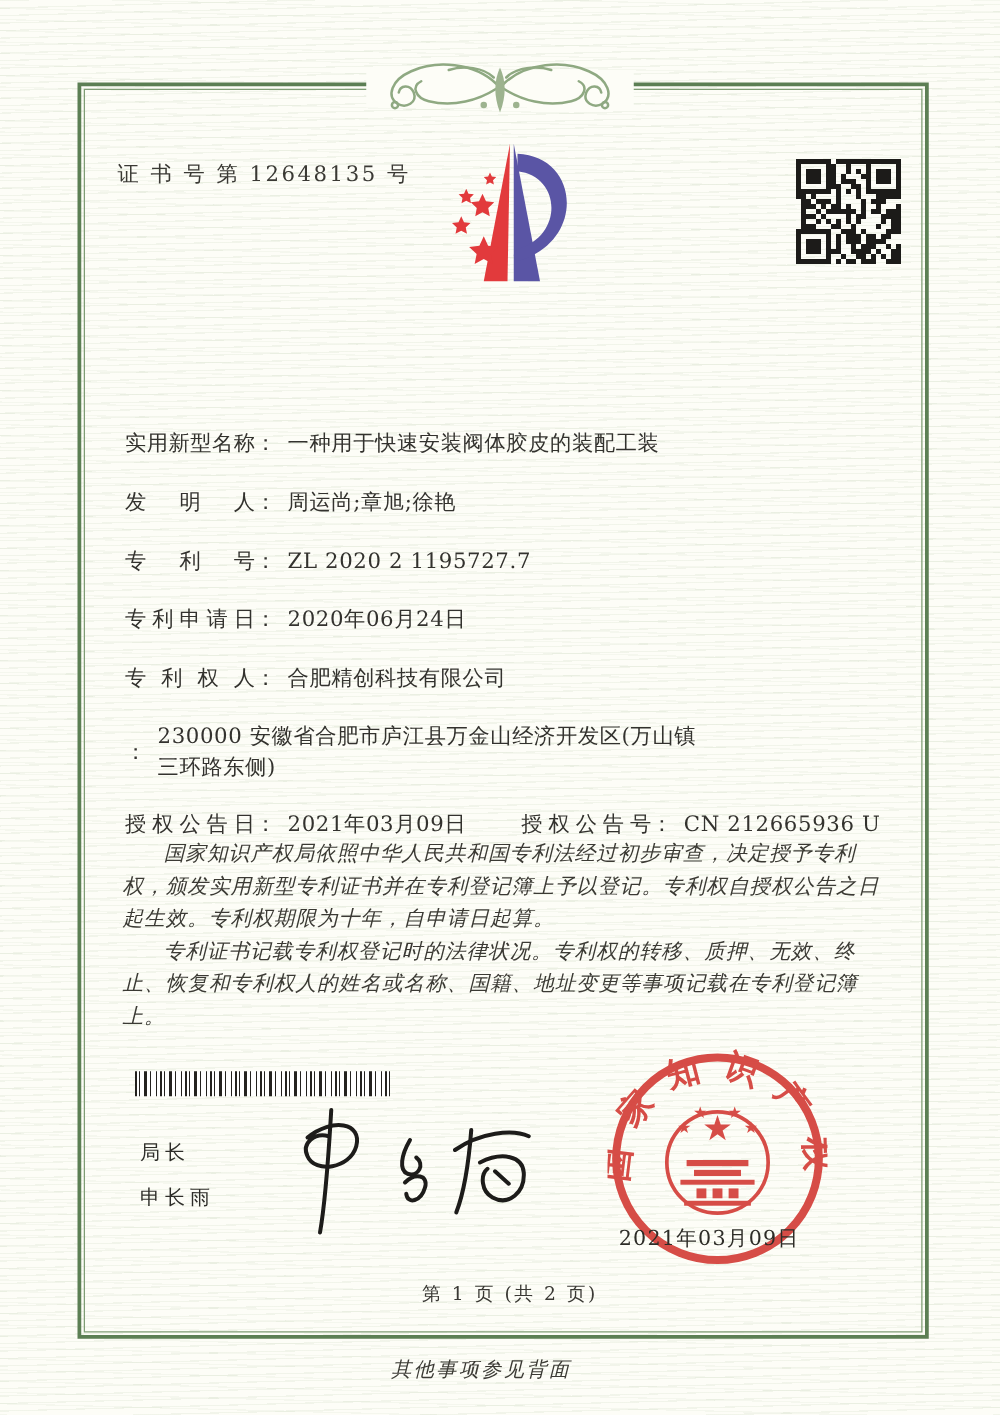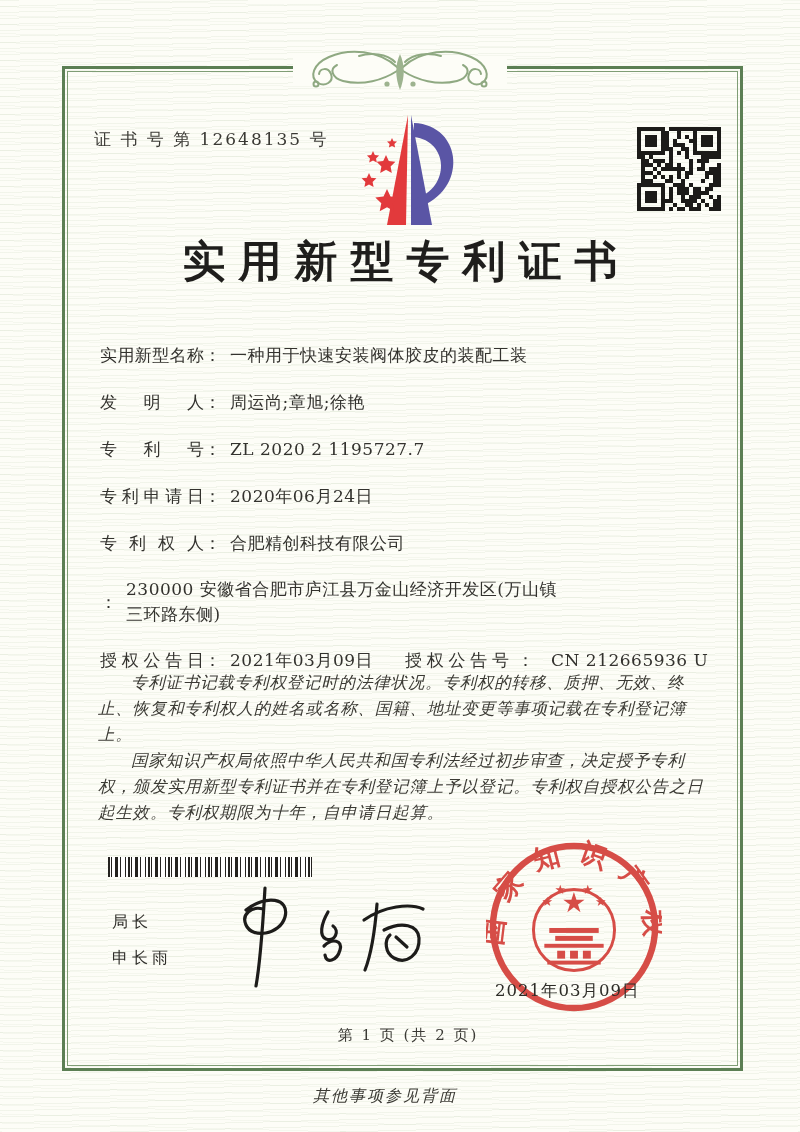--- a/index.html
+++ b/index.html
@@ -23,21 +23,21 @@
     position:absolute;left:0;top:233px;width:800px;text-align:center;
     font-size:43px;font-weight:600;letter-spacing:13px;text-indent:13px;color:#1f1e1c;
   }
   .fields{position:absolute;left:100px;top:342px;width:620px;font-size:17px;}
   .row{display:flex;line-height:27px;margin-bottom:20px;white-space:nowrap;align-items:center;}
   .lbl{display:inline-block;width:104px;text-align:justify;text-align-last:justify;flex:none;}
   .colon{flex:none;}
   .val{margin-left:9px;letter-spacing:0.5px;}
   .row-address{white-space:normal;}
   .row-address .val{max-width:436px;line-height:25px;}
-  .grp2{margin-left:32px;display:flex;gap:8px;}
+  .grp2{margin-left:44px;display:flex;}
   .paras{
     position:absolute;left:98px;top:670px;width:614px;
     font-size:16.5px;line-height:26px;font-style:italic;letter-spacing:0.8px;color:#3b3a34;
   }
   .paras p{margin:0;text-indent:2em;}
   .barcode{
     position:absolute;left:108px;top:857px;width:204px;height:20px;
     background:repeating-linear-gradient(90deg,
       #24221f 0 2px,#fff 2px 3px,#24221f 3px 4px,#fff 4px 7px,
       #24221f 7px 10px,#fff 10px 12px,#24221f 12px 13px,#fff 13px 17px,
@@ -251,21 +251,20 @@
           <path fill-rule="evenodd" d="M0,0h7v7h-7z M1,1v5h5v-5z"></path>
           <rect x="2" y="2" width="3" height="3"></rect>
           <path fill-rule="evenodd" d="M14,0h7v7h-7z M15,1v5h5v-5z"></path>
           <rect x="16" y="2" width="3" height="3"></rect>
           <path fill-rule="evenodd" d="M0,14h7v7h-7z M1,15v5h5v-5z"></path>
           <rect x="2" y="16" width="3" height="3"></rect>
         </g>
     </svg>
   </div>
 
-  <div class="title">实用新型专利证书</div>
 
   <div class="fields">
     <div class="row">
       <span class="lbl">实用新型名称</span>
         <span class="colon">：</span>
       <span class="val">一种用于快速安装阀体胶皮的装配工装</span>
     </div>
     <div class="row">
       <span class="lbl">发明人</span>
         <span class="colon">：</span>
@@ -296,22 +295,22 @@
       <span class="val">2021年03月09日</span>
       <span class="grp2">
         <span class="lbl">授权公告号</span>
           <span class="colon">：</span>
         <span class="val">CN 212665936 U</span>
       </span>
     </div>
   </div>
 
   <div class="paras">
+    <p>国家知识产权局依照中华人民共和国专利法经过初步审查，决定授予专利权，颁发实用新型专利证书并在专利登记簿上予以登记。专利权自授权公告之日起生效。专利权期限为十年，自申请日起算。</p>
     <p>专利证书记载专利权登记时的法律状况。专利权的转移、质押、无效、终止、恢复和专利权人的姓名或名称、国籍、地址变更等事项记载在专利登记簿上。</p>
-    <p>国家知识产权局依照中华人民共和国专利法经过初步审查，决定授予专利权，颁发实用新型专利证书并在专利登记簿上予以登记。专利权自授权公告之日起生效。专利权期限为十年，自申请日起算。</p>
   </div>
 
   <div class="barcode"></div>
 
   <div class="sig-title">局长</div>
   <div class="sig-name">申长雨</div>
 
   <svg class="sig-script" viewBox="0 0 215 118">
     <g fill="none" stroke="#1d1c1a" stroke-width="3.2" stroke-linecap="round" stroke-linejoin="round">
       <path d="M30,34 C50,18 74,22 69,41 C64,59 36,63 30,49 C25,38 36,30 47,33"></path>

